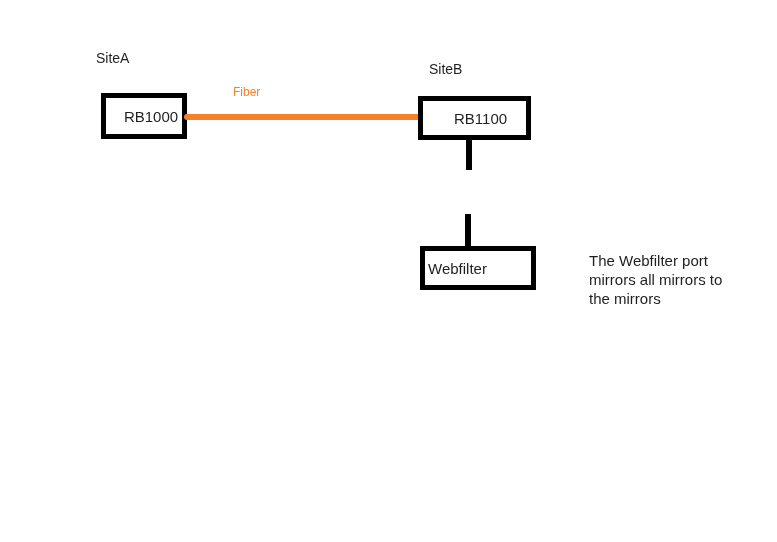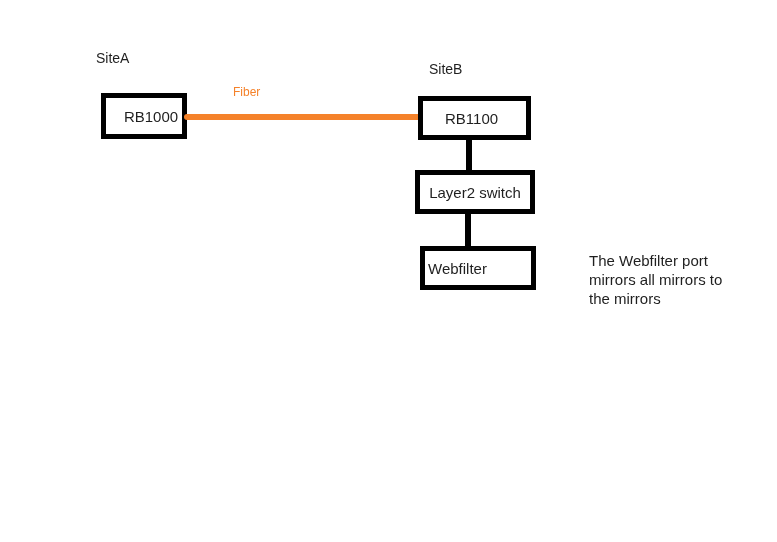--- a/index.html
+++ b/index.html
@@ -34,21 +34,21 @@
     display: flex;
     align-items: center;
     justify-content: center;
     font-size: 15px;
     white-space: nowrap;
   }
   .node--left {
     justify-content: flex-start;
   }
   #node-rb1000   { left: 101px; top:  93px; width:  86px; height: 46px; padding-left: 14px; }
-  #node-rb1100   { left: 418px; top:  96px; width: 113px; height: 44px; padding-left: 22px; }
+  #node-rb1100   { left: 418px; top:  96px; width: 113px; height: 44px; padding-left: 31px; }
   #node-layer2   { left: 415px; top: 170px; width: 120px; height: 44px; }
   #node-webfilter{ left: 420px; top: 246px; width: 116px; height: 44px; padding-left: 3px; }
 
   .fiber-line {
     position: absolute;
     left: 184px;
     top: 114px;
     width: 237px;
     height: 6px;
     background: var(--fiber-orange, #f5822a);
@@ -92,23 +92,20 @@
   <div class="label fiber-label" id="fiber-label">Fiber</div>
 
   <div class="label site-label" id="site-b-label">SiteB</div>
 
   <div class="node node--left" id="node-rb1100">
     <span>RB1100</span>
   </div>
 
   <div class="connector" id="connector-1"></div>
 
-  <div class="node" id="node-layer2">
-    <span>Layer2 switch</span>
-  </div>
 
   <div class="connector" id="connector-2"></div>
 
   <div class="node node--left" id="node-webfilter">
     <span>Webfilter</span>
   </div>
 
   <div class="annotation">
     <div>The Webfilter port</div>
     <div>mirrors all mirrors to</div>

